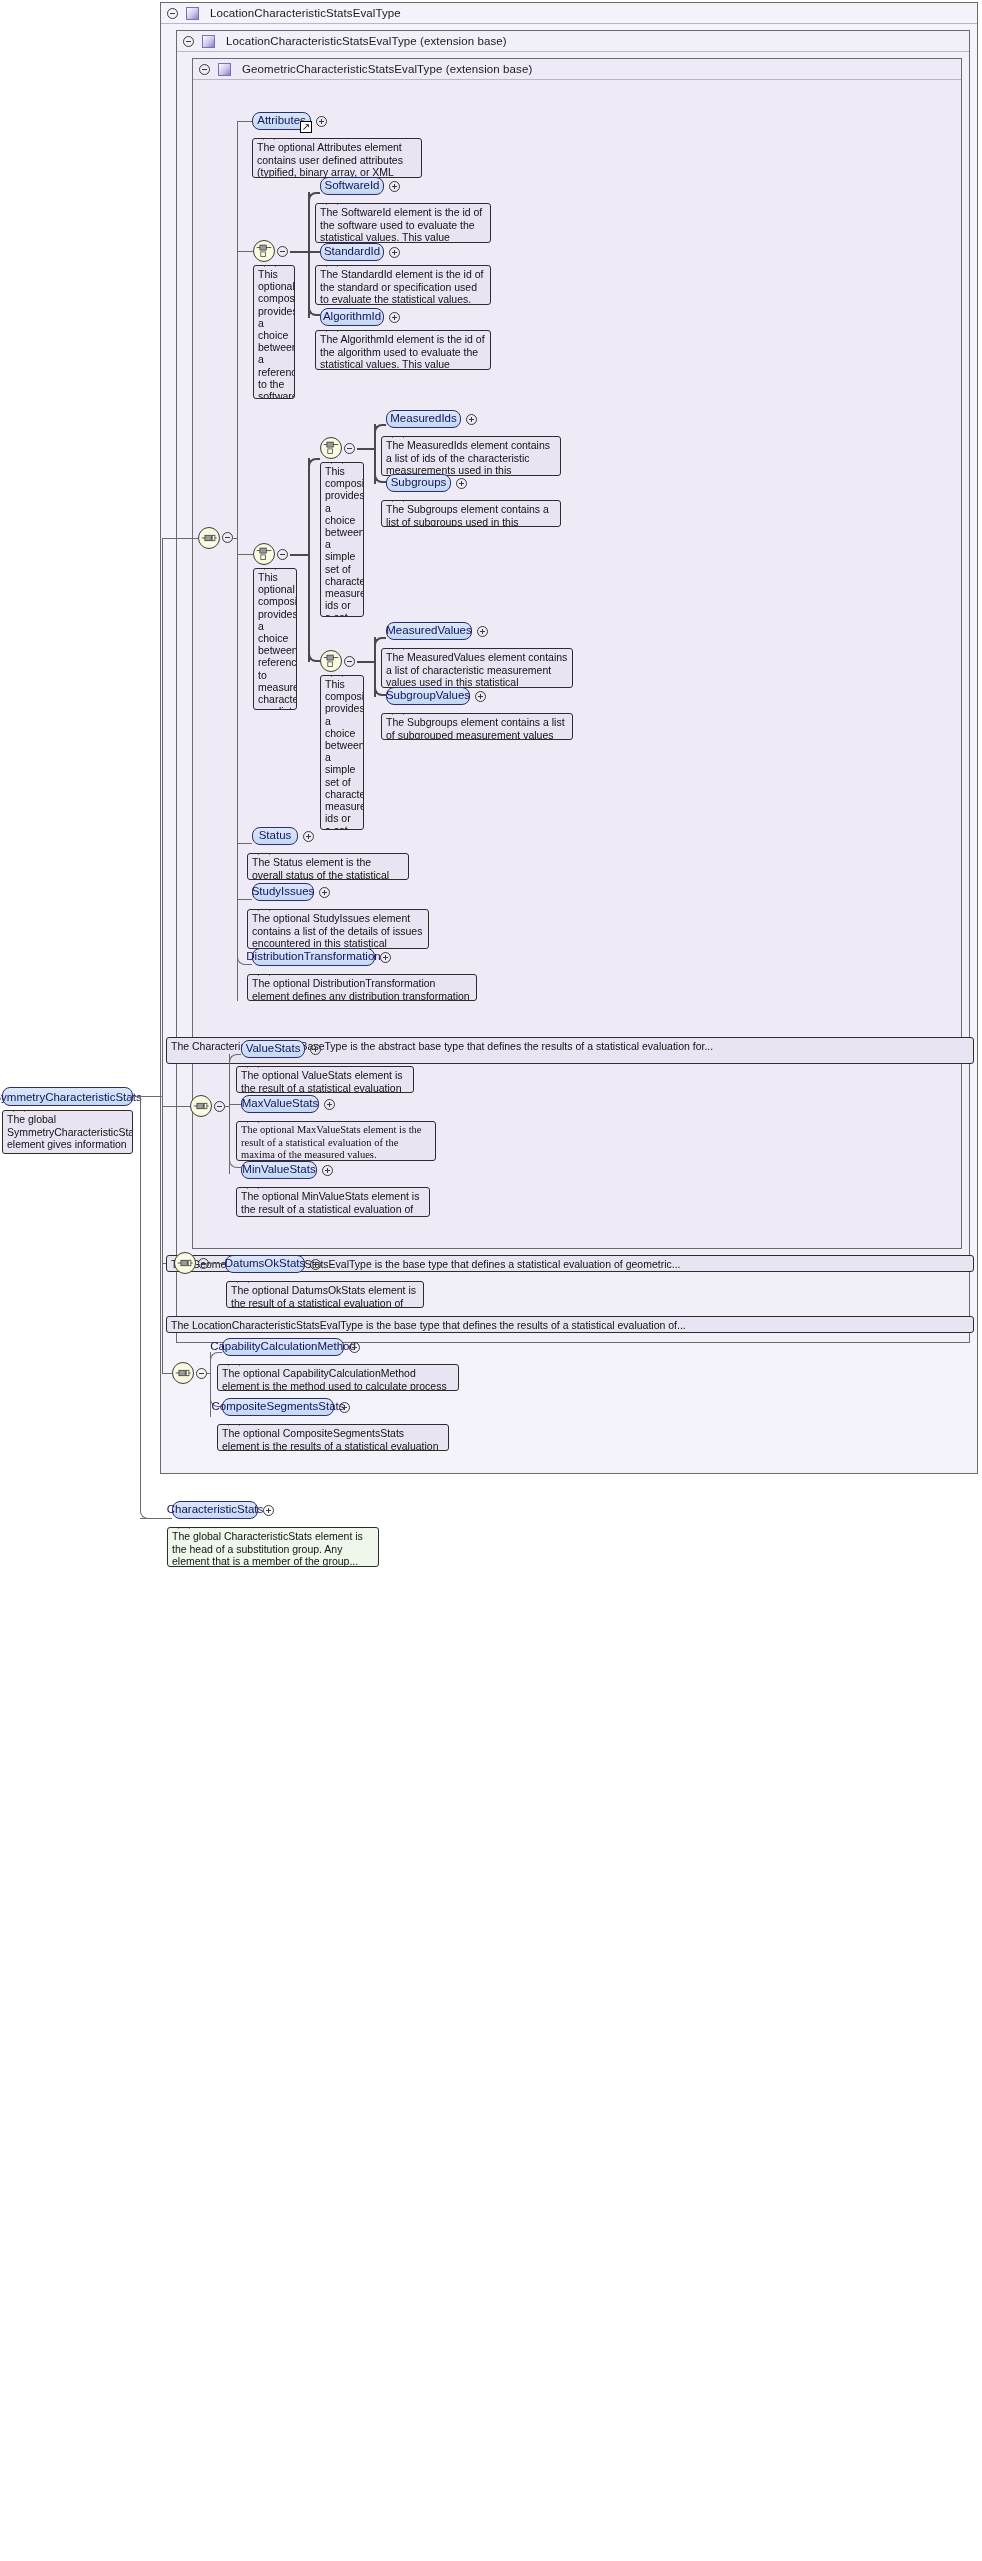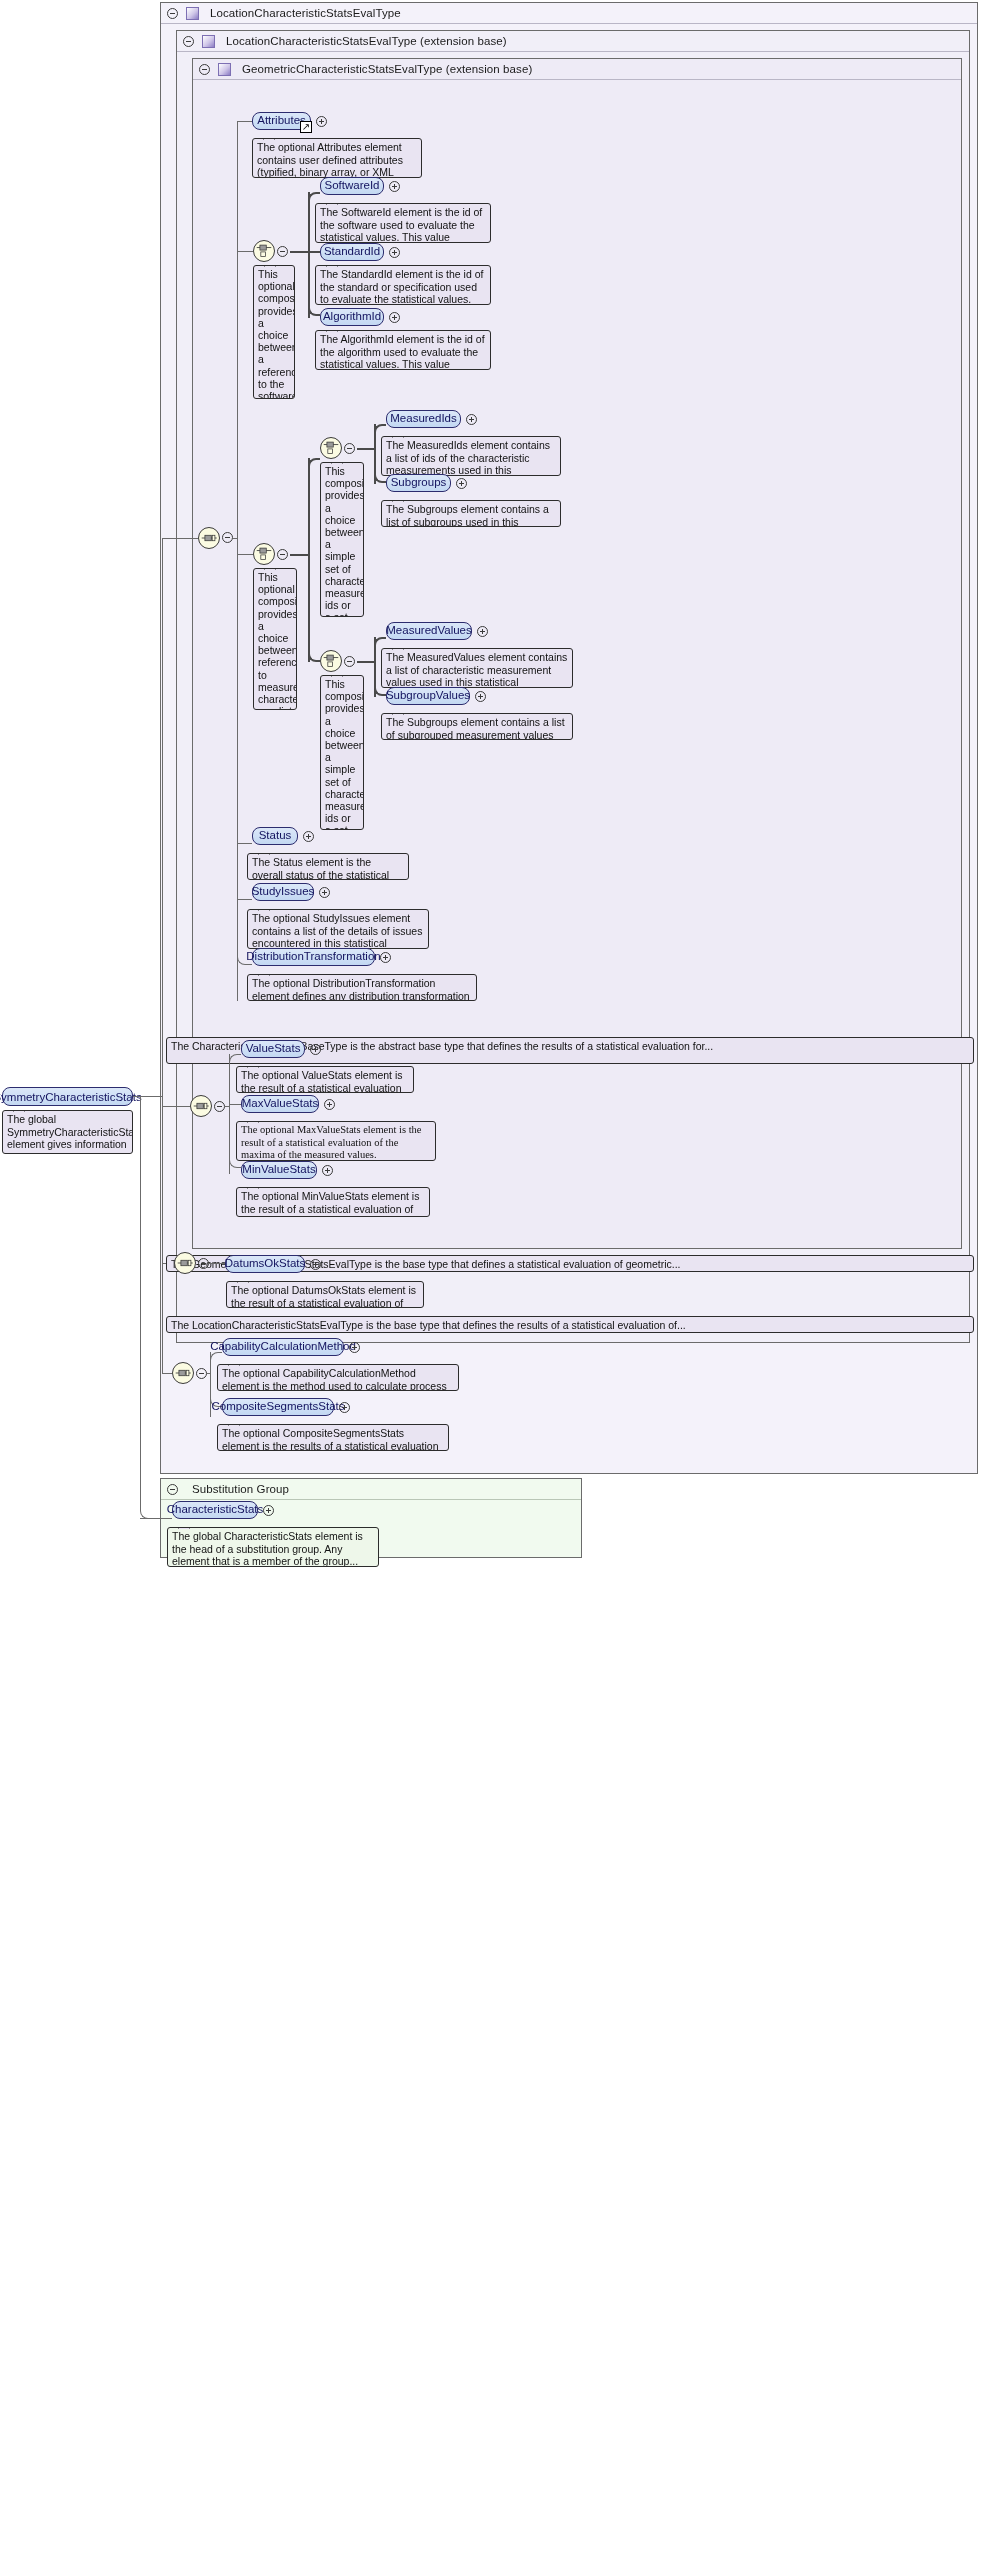--- a/index.html
+++ b/index.html
@@ -530,26 +530,20 @@
   <div class="elbow" style="left:210px; top:1373px; width:12px; height:34px;"></div>
   <div class="node" style="left:222px; top:1398px; width:112px;">
     <span>CompositeSegmentsStats</span>
   </div>
   <span class="plus-circle" style="left:339px; top:1402px;"></span>
   <div class="annot" style="left:217px; top:1424px; width:232px; height:27px;">
     <span>The optional CompositeSegmentsStats element is the results of a statistical evaluation of measured composite segments.</span>
   </div>
 
 
-  <div class="subgroup-box" style="left:160px; top:1478px; width:422px; height:80px;">
-    <div class="typebox-head">
-      <span class="minus-circle"></span>
-      <span class="type-label" style="margin-left:14px;">Substitution Group</span>
-    </div>
-  </div>
 
   <div class="elbow" style="left:140px; top:1096px; width:28px; height:423px;"></div>
   <div class="ln h" style="left:140px; top:1518px; width:32px; height:1px;"></div>
 
   <div class="node" style="left:172px; top:1501px; width:86px;">
     <span>CharacteristicStats</span>
   </div>
   <span class="plus-circle" style="left:263px; top:1505px;"></span>
   <div class="annot green" style="left:167px; top:1527px; width:212px; height:40px;">
     <span>The global CharacteristicStats element is the head of a substitution group. Any element that is a member of the group...</span>

